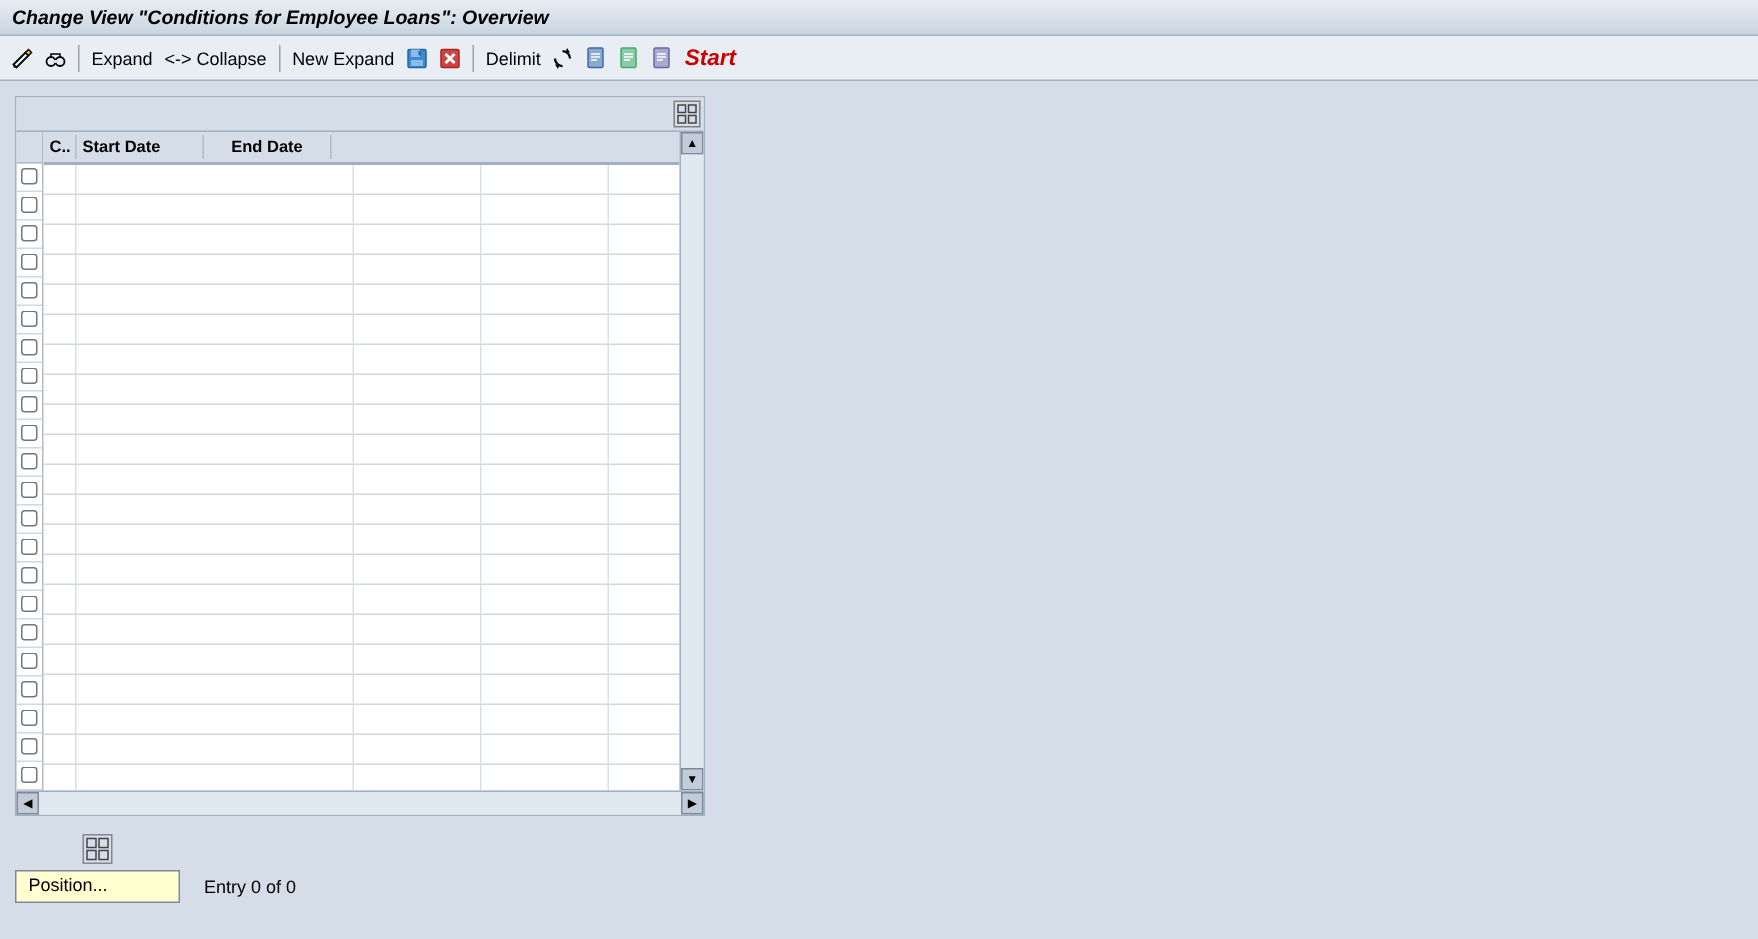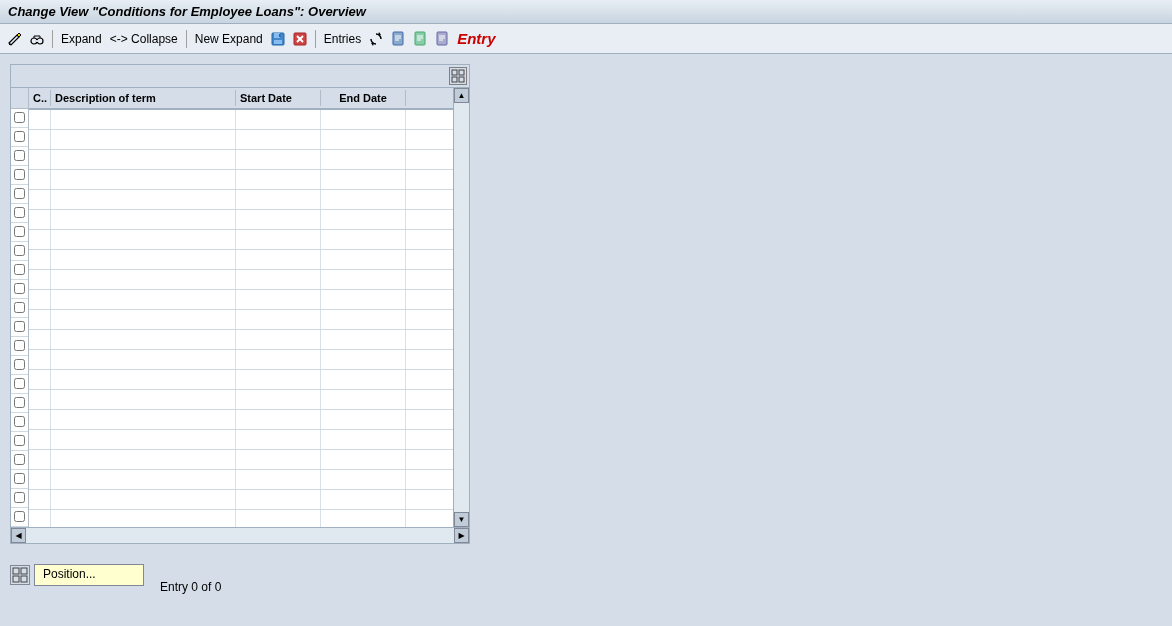--- a/index.html
+++ b/index.html
@@ -229,20 +229,21 @@
     #footer {
       margin-top: 12px;
       display: flex;
       align-items: center;
       gap: 16px;
     }
     #position-btn {
       display: flex;
       align-items: center;
       gap: 4px;
+      flex-direction: column;
     }
     .pos-icon {
       width: 20px;
       height: 20px;
       background: #d4dde8;
       border: 1px solid #808898;
       display: flex;
       align-items: center;
       justify-content: center;
       font-size: 10px;
@@ -309,21 +310,21 @@
   <div class="toolbar-icon" title="Delete">
     <svg width="16" height="16" viewBox="0 0 16 16">
       <rect x="2" y="2" width="12" height="12" rx="1" fill="#cc4444" stroke="#aa2222" stroke-width="1"></rect>
       <line x1="5" y1="5" x2="11" y2="11" stroke="#fff" stroke-width="2"></line>
       <line x1="11" y1="5" x2="5" y2="11" stroke="#fff" stroke-width="2"></line>
     </svg>
   </div>
 
   <div class="toolbar-separator"></div>
 
-  <span class="toolbar-text-btn">Entries</span>
+  <span class="toolbar-text-btn">Delimit</span>
 
   <div class="toolbar-icon" title="Refresh">
     <svg width="16" height="16" viewBox="0 0 16 16">
       <path d="M8 3 A5 5 0 0 1 13 8" fill="none" stroke="#000" stroke-width="1.5"></path>
       <path d="M11 1 L13 4 L10 4 Z" fill="#000"></path>
       <path d="M8 13 A5 5 0 0 1 3 8" fill="none" stroke="#000" stroke-width="1.5"></path>
       <path d="M5 15 L3 12 L6 12 Z" fill="#000"></path>
     </svg>
   </div>
 
@@ -345,21 +346,21 @@
   </div>
   <div class="toolbar-icon" title="Document 3">
     <svg width="16" height="16" viewBox="0 0 16 16">
       <rect x="3" y="1" width="10" height="13" rx="1" fill="#aaaacc" stroke="#6666aa" stroke-width="1"></rect>
       <line x1="5" y1="5" x2="11" y2="5" stroke="#fff" stroke-width="1"></line>
       <line x1="5" y1="7" x2="11" y2="7" stroke="#fff" stroke-width="1"></line>
       <line x1="5" y1="9" x2="9" y2="9" stroke="#fff" stroke-width="1"></line>
     </svg>
   </div>
 
-  <span class="toolbar-brand">Entry</span>
+  <span class="toolbar-brand">Start</span>
 </div>
 
 <div id="main">
 
   <div id="table-container">
 
     <div id="table-toolbar">
       <div class="table-toolbar-icon">
         <svg width="14" height="14" viewBox="0 0 14 14">
           <rect x="1" y="1" width="5" height="5" fill="none" stroke="#444" stroke-width="1"></rect>
@@ -439,21 +440,20 @@
             <input type="checkbox" style="">
           </div>
         <div class="checkbox-cell">
             <input type="checkbox" style="">
           </div>
       </div>
 
       <div id="data-table">
         <div class="table-header-row">
           <div class="th th-c">C..</div>
-          <div class="th th-desc">Description of term</div>
           <div class="th th-start">Start Date</div>
           <div class="th th-end">End Date</div>
         </div>
         <div class="table-body">
 
           <div class="table-row">
               <div class="td td-c"></div>
               <div class="td td-desc"></div>
               <div class="td td-start"></div>
               <div class="td td-end"></div>

